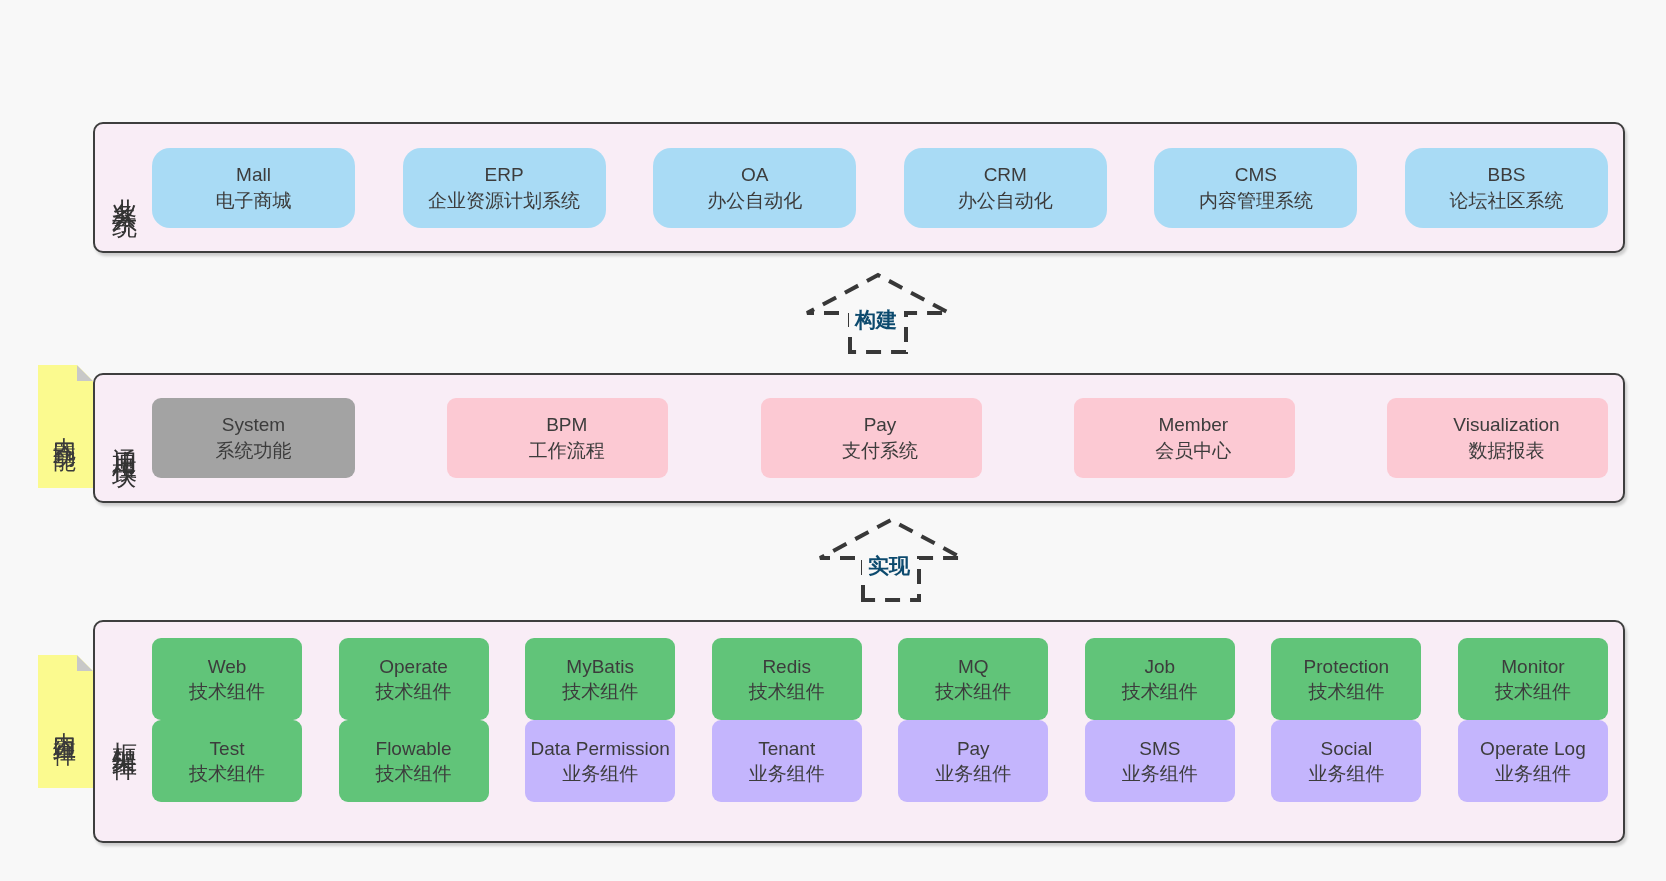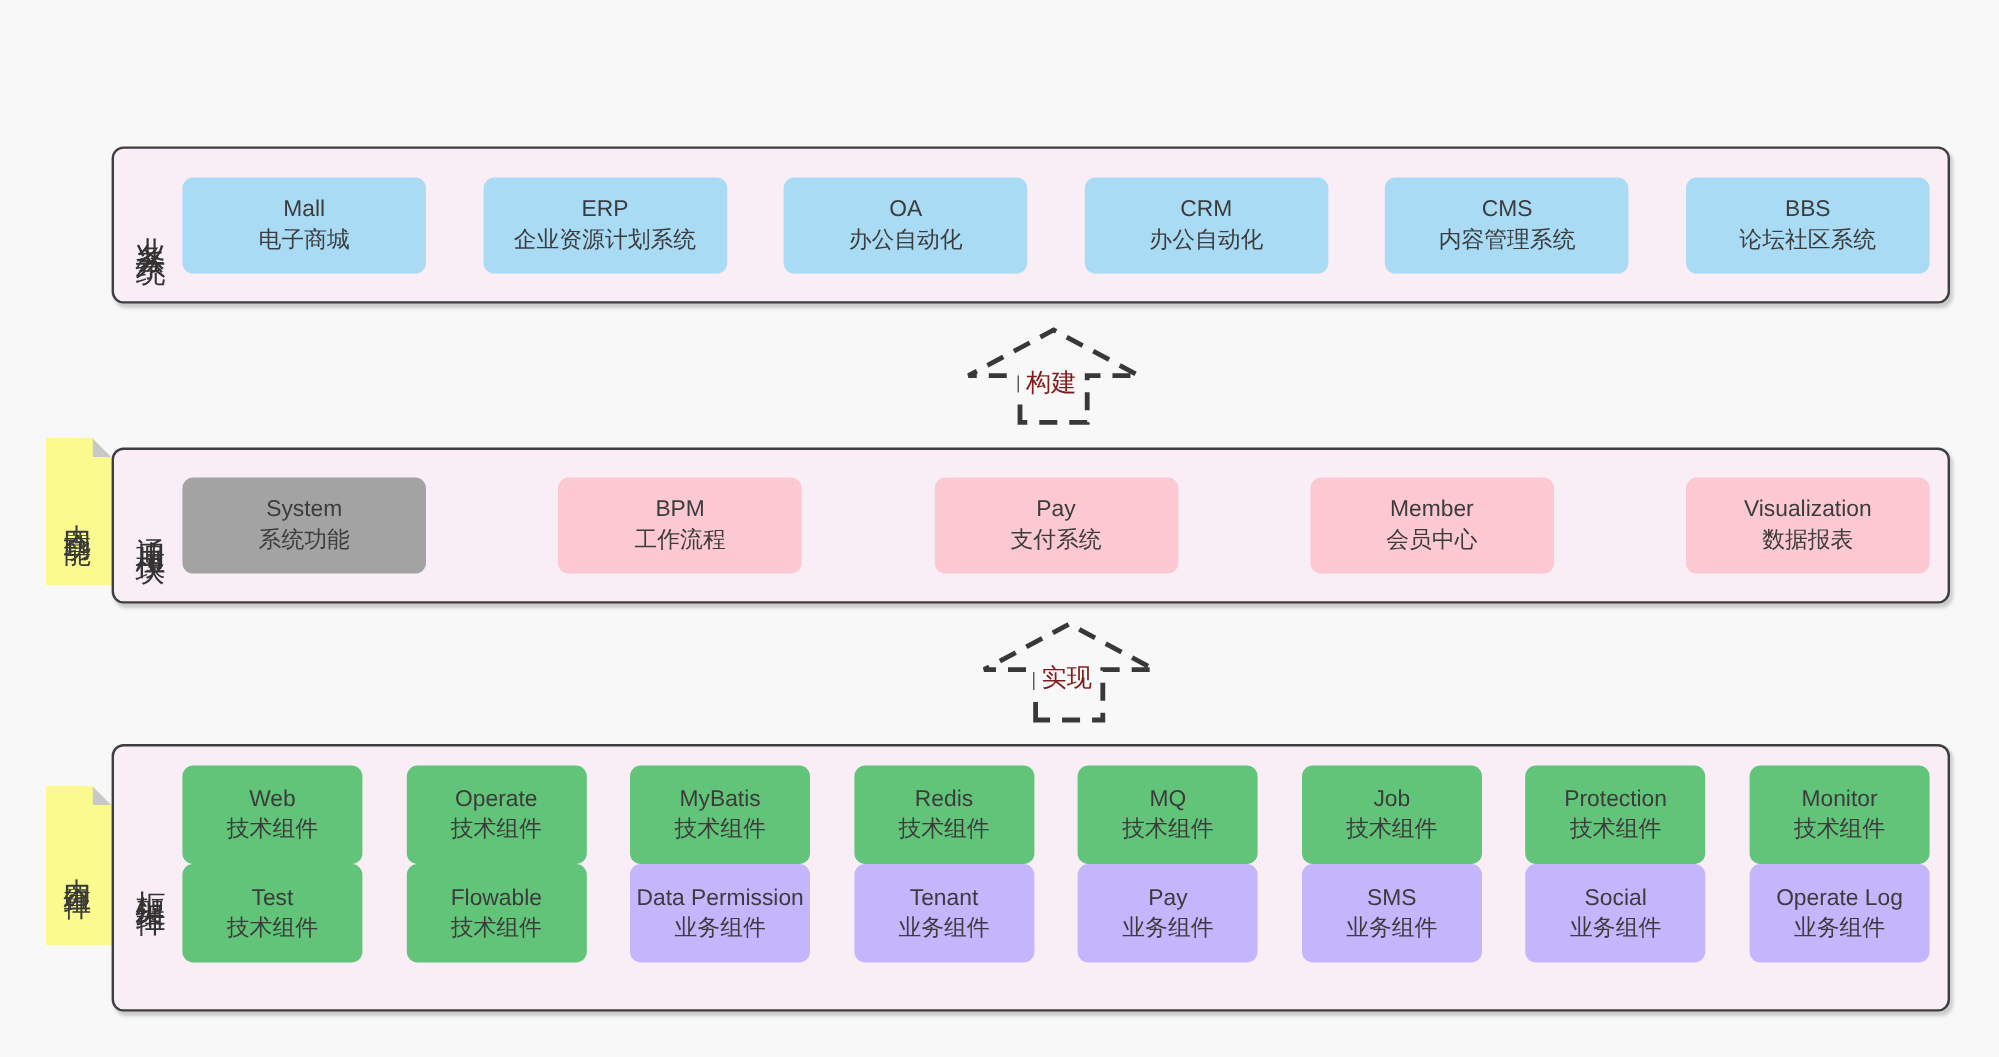--- a/index.html
+++ b/index.html
@@ -21,35 +21,35 @@
   
   .boxes{position:absolute;left:57px;right:15px;top:0;bottom:0;
          display:flex;align-items:center;justify-content:space-between;}
   .box{display:flex;flex-direction:column;justify-content:center;align-items:center;
        text-align:center;border-radius:9px;}
   .box .en,.box .cn{display:block;font-size:19px;line-height:26px;}
   .wide{width:203px;height:80px;}
   .small{width:150px;height:82px;}
   .small .en,.small .cn{line-height:25px;}
 
-  .blue{background:#a9dbf5;}
+  .blue{background:#a9dbf5;border-radius:18px;}
   .red{background:#a3a3a3;}
-  .pink{background:#fcc9d3;}
+  .pink{background:#fcc9d3;padding-left:18px;}
   .green{background:#61c479;}
   .lightgreen{background:#c4b5fd;}
 
   
   .fw-rows{position:absolute;left:57px;right:15px;top:16px;bottom:16px;
            display:flex;flex-direction:column;justify-content:flex-start;}
   .fw-row{display:flex;justify-content:space-between;}
 
   
   .arrow-svg{position:absolute;overflow:visible;}
-  .arrow-label{position:absolute;background:#f8f8f8;font-size:21px;color:#7f1d1d;
-               padding:3px 6px;line-height:24px;}
+  .arrow-label{position:absolute;background:#f8f8f8;font-size:21px;color:#0c4a6e;
+               padding:3px 6px;line-height:24px;font-weight:bold;}
 
   
   .note{position:absolute;left:38px;width:55px;background:#fbfa8f;
         display:flex;align-items:center;justify-content:center;
         writing-mode:vertical-rl;text-orientation:upright;
         font-size:23px;letter-spacing:4px;color:#3a3a3a;
         clip-path:polygon(0 0, calc(100% - 16px) 0, 100% 16px, 100% 100%, 0 100%);}
   .note-modules{top:365px;height:123px;}
   .note-framework{top:655px;height:133px;}
   .note-fold{position:absolute;top:0;right:0;width:16px;height:16px;background:#c8c8c8;

